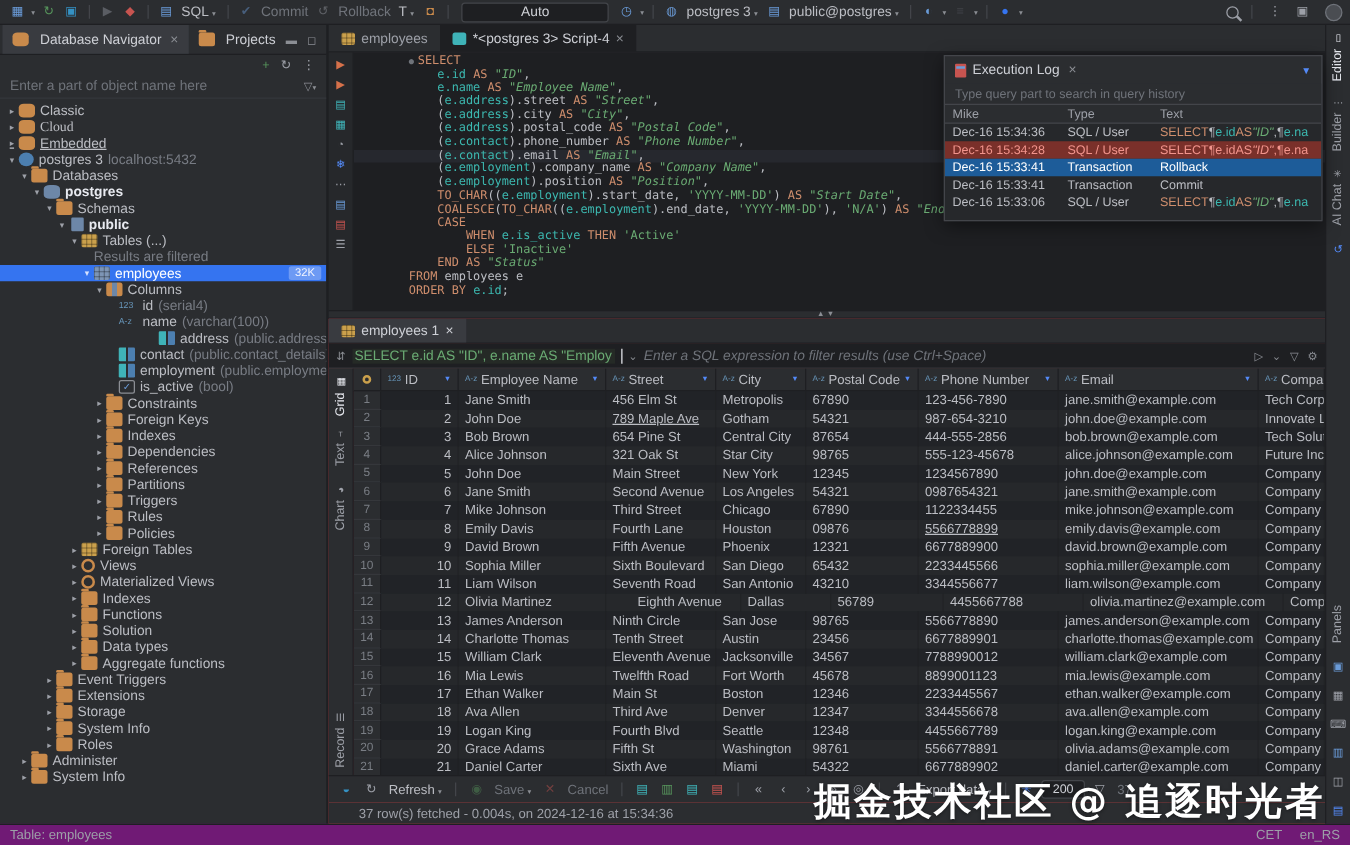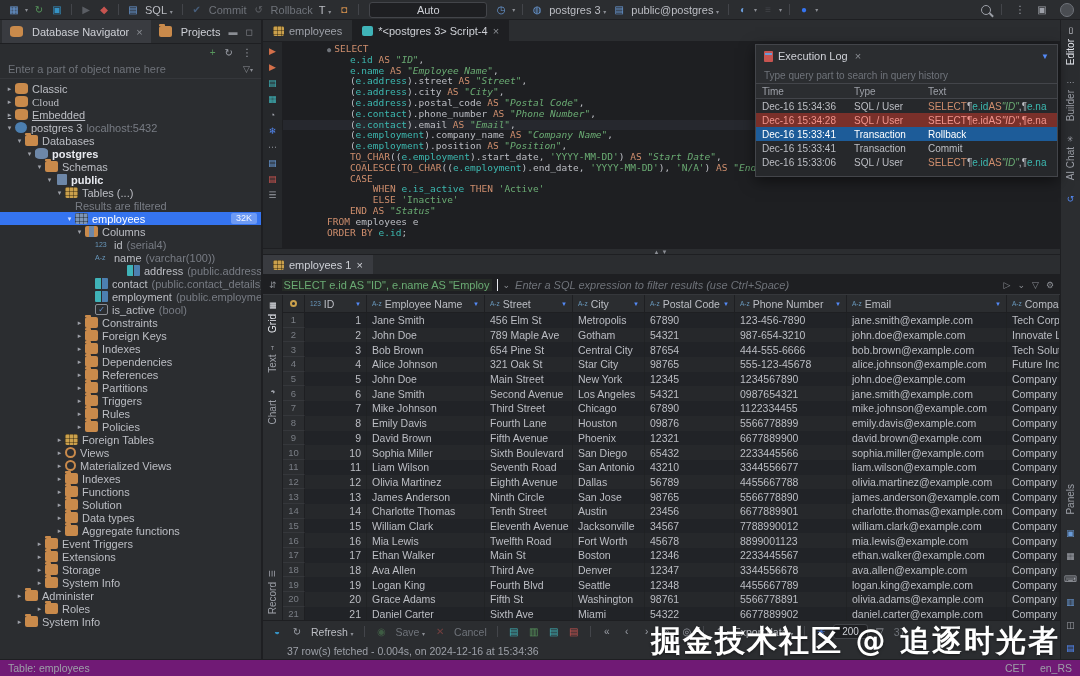--- a/index.html
+++ b/index.html
@@ -415,29 +415,29 @@
           <div class="trow" style="padding-left: 34px;">
             <span class="arrow">▸</span>
             <span class="ti ti-folder"></span>
             <span>Storage</span>
           </div>
           <div class="trow" style="padding-left: 34px;">
             <span class="arrow">▸</span>
             <span class="ti ti-folder"></span>
             <span>System Info</span>
           </div>
+          <div class="trow" style="padding-left: 34px;">
+            <span class="arrow">▸</span>
+            <span class="ti ti-folder"></span>
+            <span>Roles</span>
+          </div>
           <div class="trow" style="padding-left: 14px;">
             <span class="arrow">▸</span>
             <span class="ti ti-folder"></span>
             <span>Administer</span>
-          </div>
-          <div class="trow" style="padding-left: 34px;">
-            <span class="arrow">▸</span>
-            <span class="ti ti-folder"></span>
-            <span>Roles</span>
           </div>
           <div class="trow" style="padding-left: 14px;">
             <span class="arrow">▸</span>
             <span class="ti ti-folder"></span>
             <span>System Info</span>
           </div>
         </div>
     </aside>
 
     <div class="center">
@@ -584,35 +584,35 @@
                   <div class="gc" style="width: 72px; flex-shrink: 0;">Metropolis</div>
                   <div class="gc" style="width: 90px; flex-shrink: 0;">67890</div>
                   <div class="gc" style="width: 112px; flex-shrink: 0;">123-456-7890</div>
                   <div class="gc" style="width: 160px; flex-shrink: 0;">jane.smith@example.com</div>
                   <div class="gc" style="flex: 1 0 0%;">Tech Corp</div>
                 </div>
                 <div class="grow">
                   <div class="gnum">2</div>
                   <div class="gc r" style="width: 62px; flex-shrink: 0;">2</div>
                   <div class="gc" style="width: 118px; flex-shrink: 0;">John Doe</div>
-                  <div class="gc" style="width: 88px; flex-shrink: 0;">789 Maple Ave</div>
+                  <div class="gc" style="width: 88px; flex-shrink: 0; text-decoration: underline;">789 Maple Ave</div>
                   <div class="gc" style="width: 72px; flex-shrink: 0;">Gotham</div>
                   <div class="gc" style="width: 90px; flex-shrink: 0;">54321</div>
                   <div class="gc" style="width: 112px; flex-shrink: 0;">987-654-3210</div>
                   <div class="gc" style="width: 160px; flex-shrink: 0;">john.doe@example.com</div>
                   <div class="gc" style="flex: 1 0 0%;">Innovate Ltd</div>
                 </div>
                 <div class="grow">
                   <div class="gnum">3</div>
                   <div class="gc r" style="width: 62px; flex-shrink: 0;">3</div>
                   <div class="gc" style="width: 118px; flex-shrink: 0;">Bob Brown</div>
                   <div class="gc" style="width: 88px; flex-shrink: 0;">654 Pine St</div>
                   <div class="gc" style="width: 72px; flex-shrink: 0;">Central City</div>
                   <div class="gc" style="width: 90px; flex-shrink: 0;">87654</div>
-                  <div class="gc" style="width: 112px; flex-shrink: 0;">444-555-6666</div>
+                  <div class="gc" style="width: 112px; flex-shrink: 0;">444-555-2856</div>
                   <div class="gc" style="width: 160px; flex-shrink: 0;">bob.brown@example.com</div>
                   <div class="gc" style="flex: 1 0 0%;">Tech Solution</div>
                 </div>
                 <div class="grow">
                   <div class="gnum">4</div>
                   <div class="gc r" style="width: 62px; flex-shrink: 0;">4</div>
                   <div class="gc" style="width: 118px; flex-shrink: 0;">Alice Johnson</div>
                   <div class="gc" style="width: 88px; flex-shrink: 0;">321 Oak St</div>
                   <div class="gc" style="width: 72px; flex-shrink: 0;">Star City</div>
                   <div class="gc" style="width: 90px; flex-shrink: 0;">98765</div>
@@ -653,21 +653,21 @@
                   <div class="gc" style="width: 160px; flex-shrink: 0;">mike.johnson@example.com</div>
                   <div class="gc" style="flex: 1 0 0%;">Company C</div>
                 </div>
                 <div class="grow">
                   <div class="gnum">8</div>
                   <div class="gc r" style="width: 62px; flex-shrink: 0;">8</div>
                   <div class="gc" style="width: 118px; flex-shrink: 0;">Emily Davis</div>
                   <div class="gc" style="width: 88px; flex-shrink: 0;">Fourth Lane</div>
                   <div class="gc" style="width: 72px; flex-shrink: 0;">Houston</div>
                   <div class="gc" style="width: 90px; flex-shrink: 0;">09876</div>
-                  <div class="gc" style="width: 112px; flex-shrink: 0;">5566778899</div>
+                  <div class="gc" style="width: 112px; flex-shrink: 0; text-decoration: underline;">5566778899</div>
                   <div class="gc" style="width: 160px; flex-shrink: 0;">emily.davis@example.com</div>
                   <div class="gc" style="flex: 1 0 0%;">Company D</div>
                 </div>
                 <div class="grow">
                   <div class="gnum">9</div>
                   <div class="gc r" style="width: 62px; flex-shrink: 0;">9</div>
                   <div class="gc" style="width: 118px; flex-shrink: 0;">David Brown</div>
                   <div class="gc" style="width: 88px; flex-shrink: 0;">Fifth Avenue</div>
                   <div class="gc" style="width: 72px; flex-shrink: 0;">Phoenix</div>
                   <div class="gc" style="width: 90px; flex-shrink: 0;">12321</div>
@@ -694,21 +694,21 @@
                   <div class="gc" style="width: 72px; flex-shrink: 0;">San Antonio</div>
                   <div class="gc" style="width: 90px; flex-shrink: 0;">43210</div>
                   <div class="gc" style="width: 112px; flex-shrink: 0;">3344556677</div>
                   <div class="gc" style="width: 160px; flex-shrink: 0;">liam.wilson@example.com</div>
                   <div class="gc" style="flex: 1 0 0%;">Company G</div>
                 </div>
                 <div class="grow">
                   <div class="gnum">12</div>
                   <div class="gc r" style="width: 62px; flex-shrink: 0;">12</div>
                   <div class="gc" style="width: 118px; flex-shrink: 0;">Olivia Martinez</div>
-                  <div class="gc" style="width: 88px; flex-shrink: 0;">Eighth Avenue</div>
+                  <div class="gc" style="width: 88px; flex-shrink: 0; margin-left: 20px;">Eighth Avenue</div>
                   <div class="gc" style="width: 72px; flex-shrink: 0;">Dallas</div>
                   <div class="gc" style="width: 90px; flex-shrink: 0;">56789</div>
                   <div class="gc" style="width: 112px; flex-shrink: 0;">4455667788</div>
                   <div class="gc" style="width: 160px; flex-shrink: 0;">olivia.martinez@example.com</div>
                   <div class="gc" style="flex: 1 0 0%;">Company H</div>
                 </div>
                 <div class="grow">
                   <div class="gnum">13</div>
                   <div class="gc r" style="width: 62px; flex-shrink: 0;">13</div>
                   <div class="gc" style="width: 118px; flex-shrink: 0;">James Anderson</div>
@@ -845,21 +845,21 @@
       <div class="execlog">
         <div class="el-title">
           <span class="el-file"></span>
           <span>Execution Log</span>
           <span class="close">×</span>
           <span class="chev">▼</span>
         </div>
         <div class="el-search">Type query part to search in query history</div>
         <div class="el-grid" id="el-grid">
             <div class="el-hrow">
-              <div class="el-c el-time">Time</div>
+              <div class="el-c el-time">Mike</div>
               <div class="el-c el-type">Type</div>
               <div class="el-c el-text">Text</div>
             </div>
             <div class="lrow">
               <div class="el-c el-time">Dec-16 15:34:36</div>
               <div class="el-c el-type">SQL / User</div>
               <div class="el-c el-text"><span class="kw">SELECT</span> ¶  <span class="fld">e.id</span> <span class="kw">AS</span> <span class="dq">"ID"</span>,¶  <span class="fld">e.na</span></div>
             </div>
             <div class="lrow error">
               <div class="el-c el-time">Dec-16 15:34:28</div>

